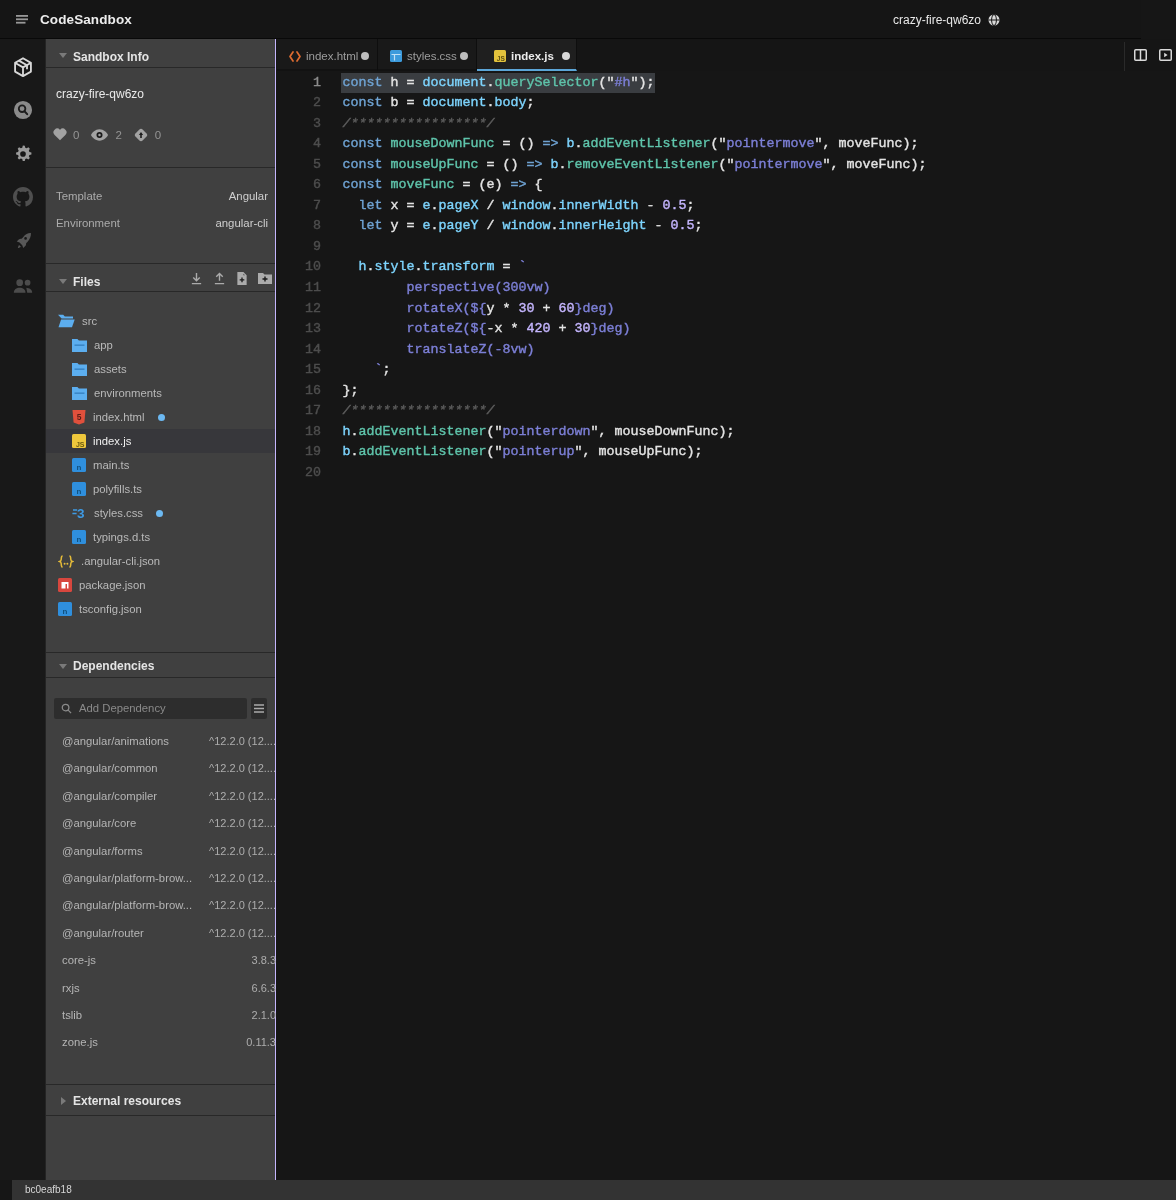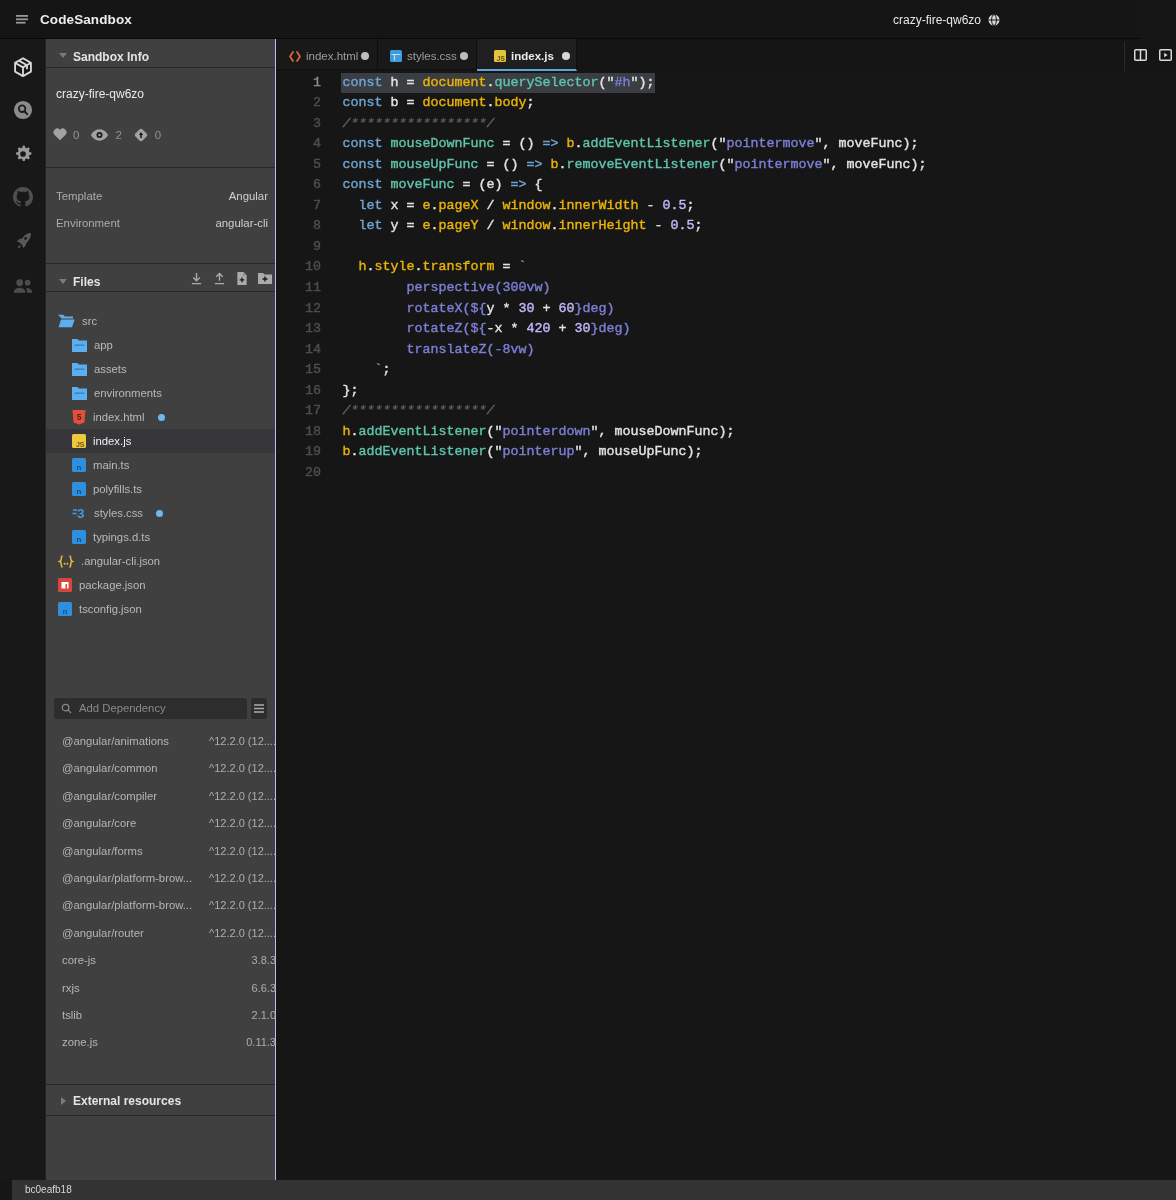--- a/index.html
+++ b/index.html
@@ -33,21 +33,21 @@
   #tabbar { position:absolute; left:0; top:0; width:899px; height:32px; background:#151515; }
   .tab { position:absolute; top:0; height:32px; display:flex; align-items:center; padding:4.5px 8px 0 12px; font-size:11.5px; color:#9d9d9d; border-right:1px solid #0e0e0e; background:#191919; border-bottom:2.5px solid #121212; }
   .tab.active { background:#1f1f1f; color:#ededed; font-weight:700; border-bottom:2px solid #5ca6d8; }
   .tab .dot { width:8px; height:8px; border-radius:50%; background:#bdbdbd; margin-left:auto; flex:none; }
   .tab .ticon { margin-right:5px; display:flex; }
   #code { position:absolute; left:0; top:33.5px; width:899px; font-family:"Liberation Mono", monospace; font-size:13.34px; line-height:20.55px; color:#e3e3e3; -webkit-text-stroke:0.4px; }
   .cl { position:relative; height:20.55px; white-space:pre; }
   .cl .n { position:absolute; left:0; width:44px; text-align:right; color:#4d4d4d; }
   .cl .c { position:absolute; left:65.6px; }
   .k { color:#6fa3d3; } 
-  .o { color:#eab308; } 
+  .o { color:#7dd3fc; } 
   .t { color:#5fc4ab; } 
   .p { color:#7c7fd6; } 
   .r { color:#c4b5fd; } 
   .m { color:#5b5b5b; font-style:italic; } 
   .sel { position:absolute; left:64px; top:0; width:314px; height:20.55px; background:#3a3d41; }
   
   #footer { position:absolute; left:12px; top:1180px; width:1176px; height:20px; background:#333333; }
   #footer span { position:absolute; left:13px; top:4px; font-size:10px; color:#d6d6d6; }
 </style>
 </head>
@@ -247,20 +247,24 @@
       </div>
     <div class="frow d0">
         <svg class="fic" width="14" height="14" viewBox="0 0 14 14">
           <rect width="14" height="14" rx="1.5" fill="#2f8fdd"></rect>
           <text x="7" y="12" font-size="8" font-weight="bold" fill="#10507e" text-anchor="middle" font-family="Liberation Sans">n</text>
         </svg>
         <span>tsconfig.json</span>
       </div>
   </div>
 
+  <div class="sechead" style="top:613px; height:26px; border-top:1px solid #282828;">
+    <span class="tri" style="top:11px;"></span>
+      <span class="st" style="top:6px;">Dependencies</span>
+  </div>
 
   <div class="abs" style="left:8px; top:659px; width:193px; height:21px; background:#2d2d2d; border-radius:2px;">
     <svg class="abs" style="left:7px; top:5px;" width="11" height="11" viewBox="0 0 12 12">
         <circle cx="5" cy="5" r="3.6" fill="none" stroke="#8a8a8a" stroke-width="1.4"></circle>
         <line x1="7.8" y1="7.8" x2="11" y2="11" stroke="#8a8a8a" stroke-width="1.4"></line>
       </svg>
     <span class="abs" style="left:25px; top:4px; font-size:11.3px; color:#8a8a8a;">Add Dependency</span>
   </div>
   <div class="abs" style="left:205px; top:659px; width:16px; height:21px; background:#2d2d2d; border-radius:2px;">
     <svg class="abs" style="left:3px; top:6px;" width="10" height="9" viewBox="0 0 10 9">

